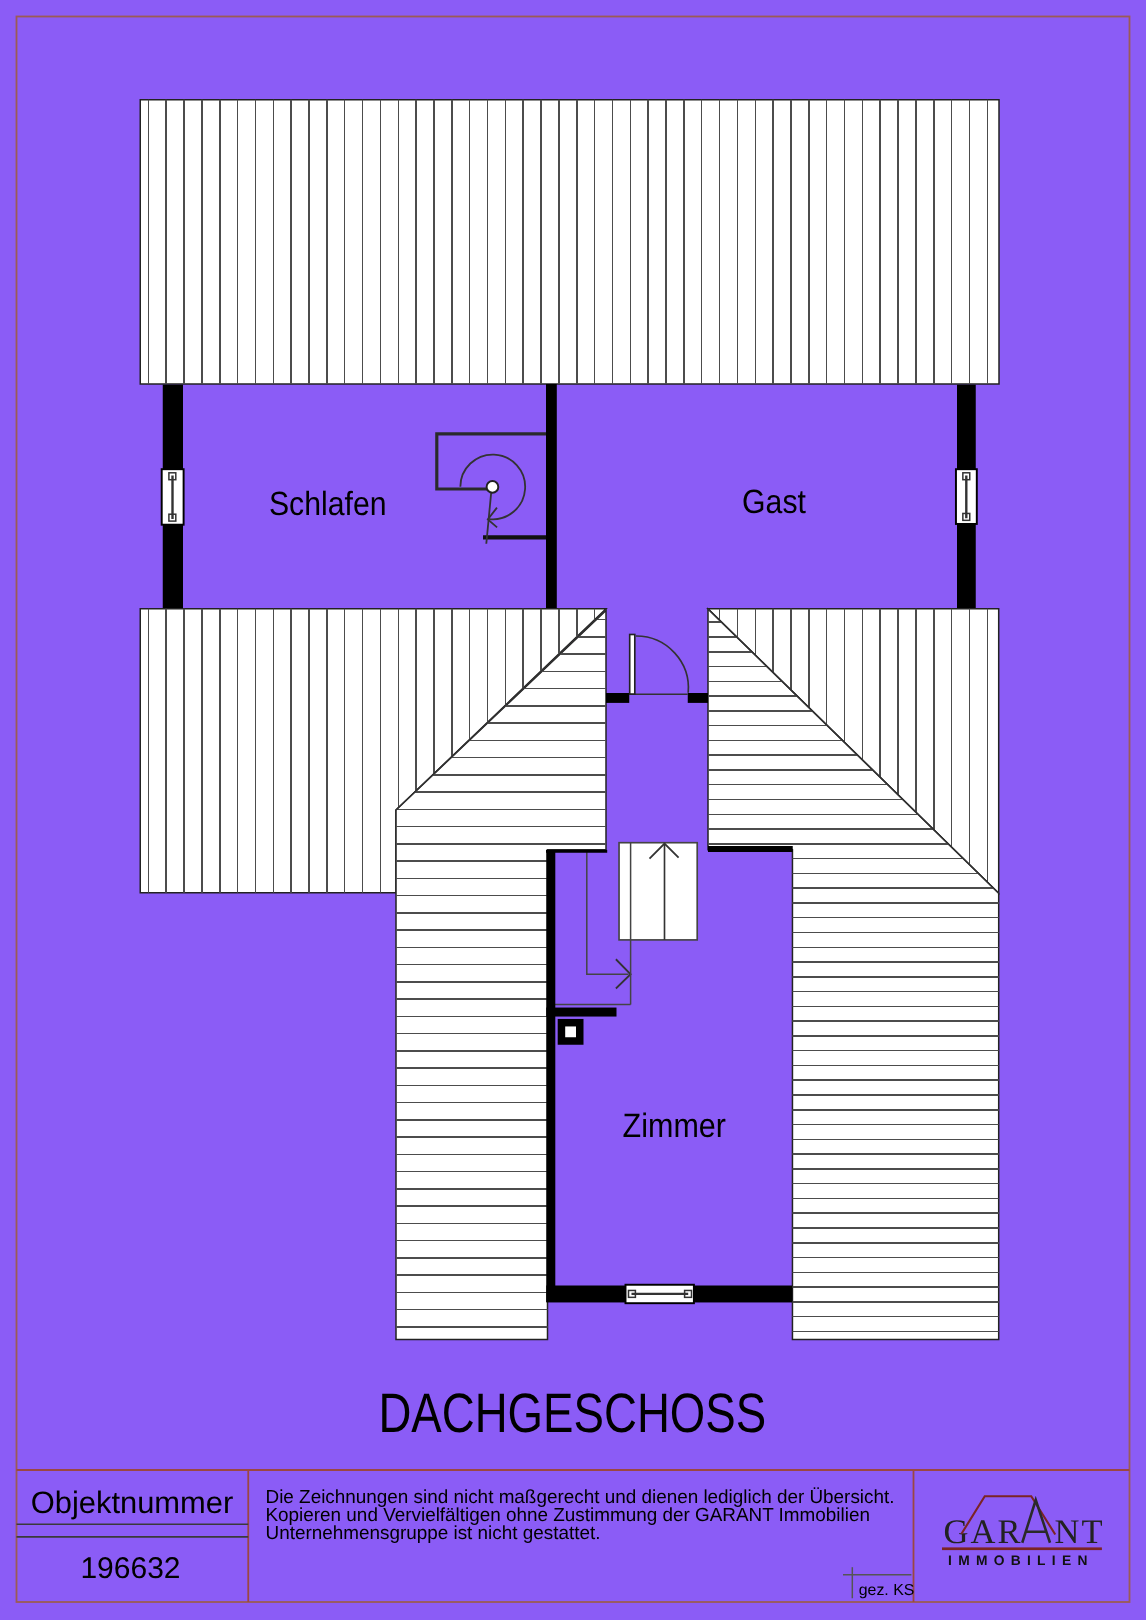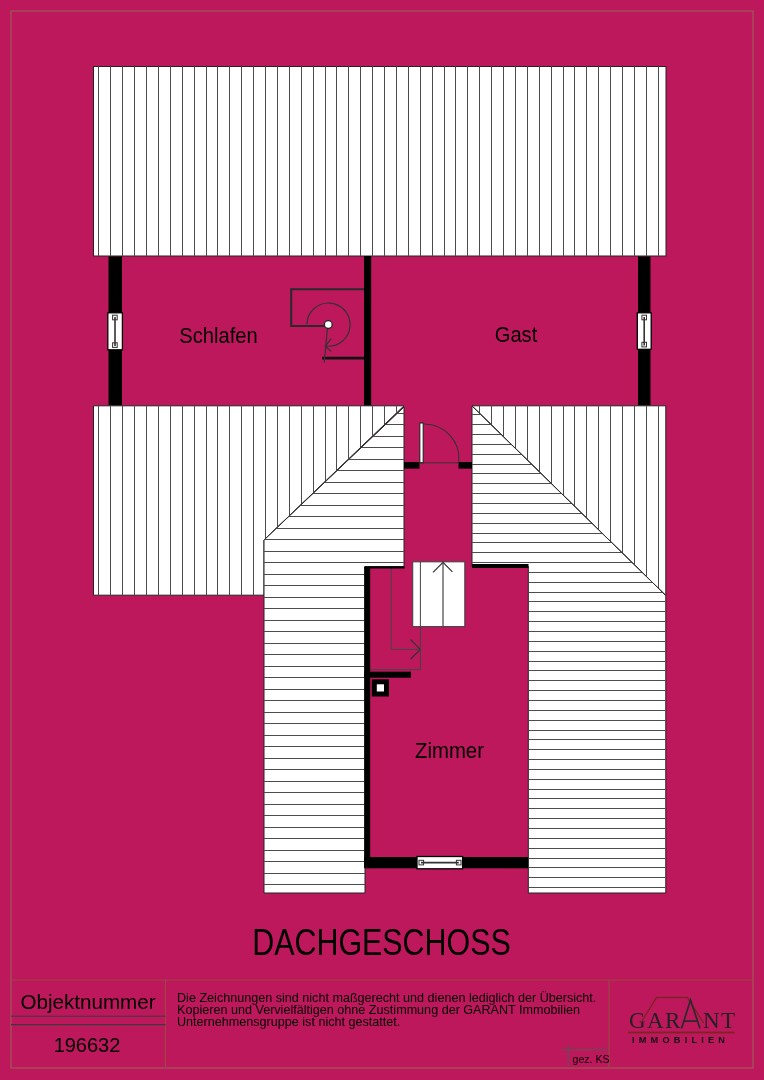--- a/index.html
+++ b/index.html
@@ -1,16 +1,16 @@
 <!DOCTYPE html>
 <html><head>
 <meta charset="utf-8">
 <style>
   html,body{margin:0;padding:0;background:#ffffff;}
-  #page{position:relative;width:764px;height:1080px;background:#be185d;overflow:hidden;}
+  #page{position:relative;width:764px;height:1080px;background:#8b5cf6;overflow:hidden;}
   svg{position:absolute;left:0;top:0;}
   text{font-family:"Liberation Sans",sans-serif;}
 </style>
 </head>
 <body>
 <div id="page">
 <svg width="764" height="1080" viewBox="0 0 764 1080">
 
 <defs>
 <clipPath id="cpTop">

